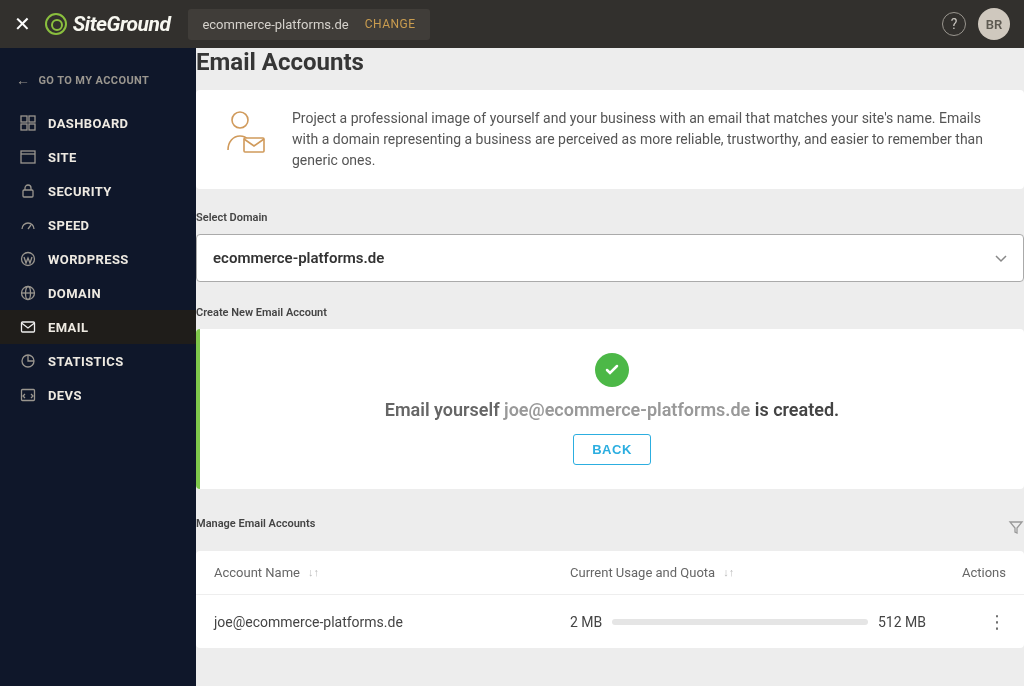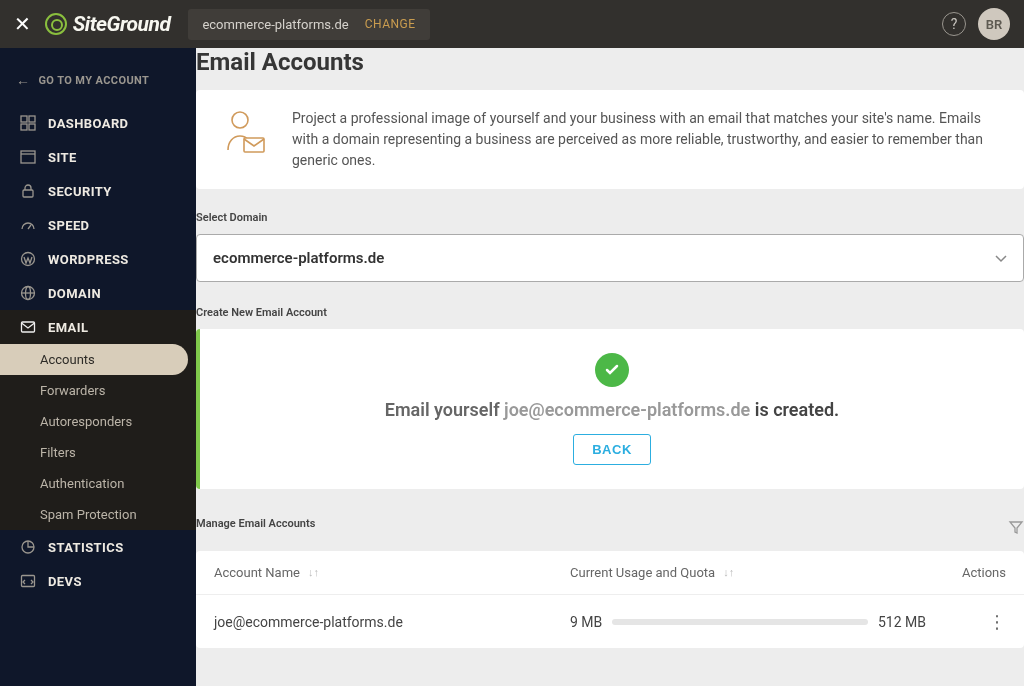--- a/index.html
+++ b/index.html
@@ -128,28 +128,20 @@
           </svg></span>
       <span>DOMAIN</span>
     </div>
     <div class="side-item active">
       <span class="ico"><svg viewBox="0 0 16 16" fill="none" stroke="#eee" stroke-width="1.3">
             <rect x="1.5" y="3" width="13" height="10" rx="1"></rect>
             <path d="M1.5 4l6.5 5 6.5-5"></path>
           </svg></span>
       <span>EMAIL</span>
     </div>
-    <div class="sub-items">
-      <div class="sub-item active">Accounts</div>
-      <div class="sub-item">Forwarders</div>
-      <div class="sub-item">Autoresponders</div>
-      <div class="sub-item">Filters</div>
-      <div class="sub-item">Authentication</div>
-      <div class="sub-item">Spam Protection</div>
-    </div>
     <div class="side-item">
       <span class="ico"><svg viewBox="0 0 16 16" fill="none" stroke="#9a968f" stroke-width="1.3">
             <path d="M8 2a6 6 0 100 12 6 6 0 000-12z"></path>
             <path d="M8 2v6h6"></path>
           </svg></span>
       <span>STATISTICS</span>
     </div>
     <div class="side-item">
       <span class="ico"><svg viewBox="0 0 16 16" fill="none" stroke="#9a968f" stroke-width="1.3">
             <rect x="1.5" y="2.5" width="13" height="11" rx="1"></rect>
@@ -215,21 +207,21 @@
           <span>Current Usage and Quota</span>
           <span class="sort-icon">↓↑</span>
         </div>
         <div class="col" style="justify-content:flex-end">
           <span>Actions</span>
         </div>
       </div>
       <div class="table-row">
         <div>joe@ecommerce-platforms.de</div>
         <div class="quota-cell">
-          <span>9 MB</span>
+          <span>2 MB</span>
           <div class="quota-bar"></div>
           <span>512 MB</span>
         </div>
         <div class="actions-cell">
           <span class="dots">⋮</span>
         </div>
       </div>
     </div>
   </div>
 </div>

